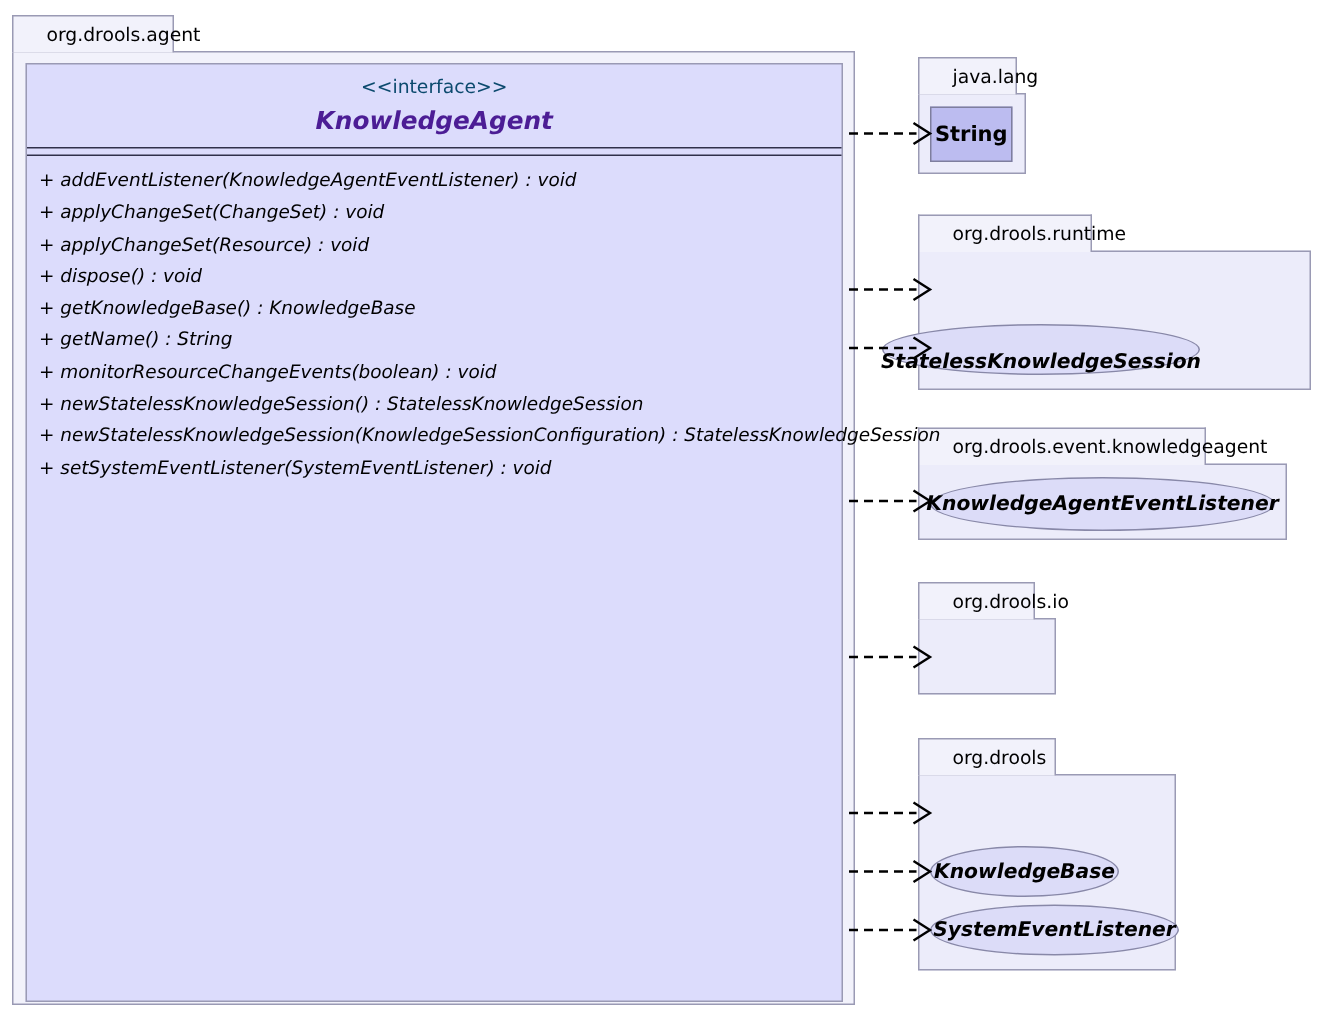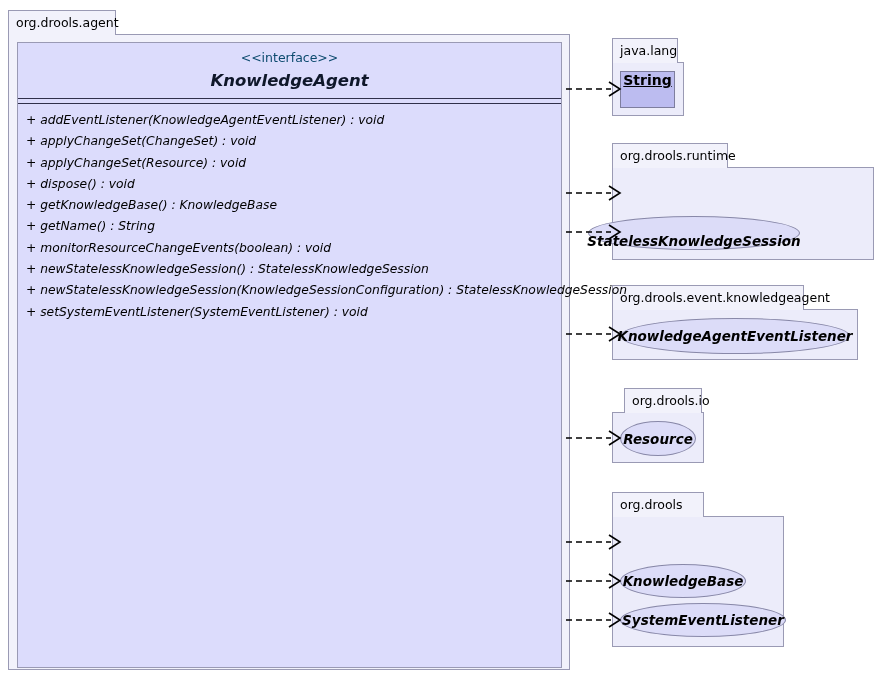--- a/index.html
+++ b/index.html
@@ -33,21 +33,21 @@
     left: 0;
     top: 0;
     height: 25px;
     box-sizing: border-box;
     background: #f2f2fb;
     border: 1px solid #9a9ab4;
     border-bottom: none;
     font-size: 12.5px;
     color: #000000;
     line-height: 24px;
-    padding: 0 7px;
+    padding: 0 22px;
     white-space: nowrap;
     z-index: 3;
   }
   .pkg-body {
     position: absolute;
     left: 0;
     box-sizing: border-box;
     background: #ececfa;
     border: 1px solid #9a9ab4;
     z-index: 2;
@@ -71,21 +71,21 @@
     font-size: 12.5px;
     color: #0c4a6e;
     padding-top: 7px;
     line-height: 15px;
   }
   .cls-title {
     text-align: center;
     font-weight: bold;
     font-style: italic;
     font-size: 16.5px;
-    color: #0f172a;
+    color: #4c1d95;
     padding-top: 6px;
     padding-bottom: 8px;
     line-height: 19px;
   }
   .cls-sep {
     border-top: 1px solid #30304a;
     height: 0;
   }
   .cls-sep.second {
     margin-top: 4px;
@@ -121,23 +121,23 @@
     white-space: nowrap;
   }
 
   
   .rect-node {
     position: absolute;
     box-sizing: border-box;
     background: #bcbcf0;
     border: 1px solid #7e7e9e;
     display: flex;
+    align-items: center;
     justify-content: center;
     z-index: 5;
-    text-decoration: underline;
   }
   .rect-node span {
     font-weight: bold;
     font-size: 14px;
     color: #000;
     white-space: nowrap;
   }
 
   
   #edges {
@@ -197,25 +197,22 @@
 
   <div class="pkg" style="left:612px; top:285px; width:246px; height:75px;">
     <div class="pkg-tab" style="left:0; top:0; width:192px;">org.drools.event.knowledgeagent</div>
     <div class="pkg-body" style="top:24px; width:246px; height:51px;"></div>
   </div>
   <div class="ellipse" style="left:620px; top:318px; width:230px; height:36px;text-align:right;">
     <span>KnowledgeAgentEventListener</span>
   </div>
 
   <div class="pkg" style="left:612px; top:388px; width:92px; height:75px;">
-    <div class="pkg-tab" style="left:12px; top:0; width:78px;">org.drools.io</div>
+    <div class="pkg-tab" style="left:0; top:0; width:78px;">org.drools.io</div>
     <div class="pkg-body" style="top:24px; width:92px; height:51px;"></div>
-  </div>
-  <div class="ellipse" style="left:620px; top:421px; width:76px; height:35px;">
-    <span>Resource</span>
   </div>
 
   <div class="pkg" style="left:612px; top:492px; width:172px; height:155px;">
     <div class="pkg-tab" style="left:0; top:0; width:92px;">org.drools</div>
     <div class="pkg-body" style="top:24px; width:172px; height:131px;"></div>
   </div>
   <div class="ellipse" style="left:620px; top:603px; width:166px; height:34px;">
     <span>SystemEventListener</span>
   </div>
   <div class="ellipse" style="left:620px; top:564px; width:126px; height:34px;">

